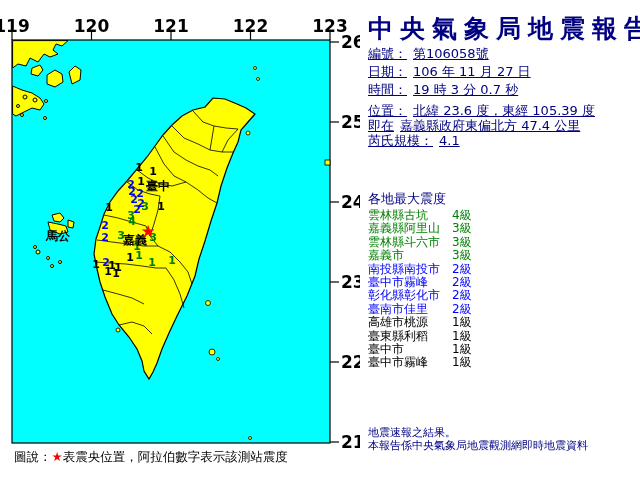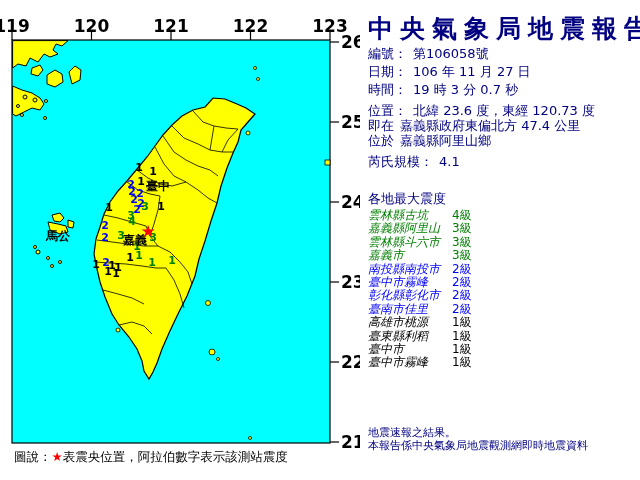--- a/index.html
+++ b/index.html
@@ -11,26 +11,26 @@
   
   #map-wrap{position:absolute;left:0;top:0;width:360px;height:400px;}
   svg text{user-select:none;}
   
   #panel{position:absolute;left:362px;top:0;width:278px;height:480px;color:#000080;}
   #report-title{
     position:absolute;left:6px;top:12px;
     font-size:25px;font-weight:bold;letter-spacing:7px;white-space:nowrap;
   }
   #info{position:absolute;left:6px;top:46px;font-size:13px;line-height:15px;white-space:nowrap;}
-  .info-line{white-space:nowrap;}
+  .info-line{white-space:nowrap;text-decoration:underline;}
   .info-line .lbl{margin-right:6px;}
   #intensity-heading{position:absolute;left:6px;top:190px;font-size:13px;}
   #intensity-table{position:absolute;left:6px;top:209px;font-size:12px;line-height:13.4px;}
   .int-row{white-space:nowrap;}
-  .int-row .loc{display:inline-block;width:84px;font-style:italic;}
+  .int-row .loc{display:inline-block;width:84px;}
   #note{position:absolute;left:6px;top:426px;font-size:11px;line-height:13px;color:#000080;}
   
   #legend-caption{
     position:absolute;left:14px;top:449px;font-size:12.5px;color:#000000;white-space:nowrap;
   }
   #legend-caption .star{color:#ff0000;}
 </style>
 </head>
 <body>
 
@@ -164,23 +164,22 @@
       </g>
   </svg>
 </div>
 
 <div id="panel">
   <div id="report-title">中央氣象局地震報告</div>
   <div id="info">
       <div class="info-line" style="margin-bottom: 3px;"><span class="lbl">編號：</span><span>第106058號</span></div>
       <div class="info-line" style="margin-bottom: 3px;"><span class="lbl">日期：</span><span>106 年 11 月 27 日</span></div>
       <div class="info-line" style="margin-bottom: 6px;"><span class="lbl">時間：</span><span>19 時 3 分 0.7 秒</span></div>
-      <div class="info-line" style="margin-bottom: 0px;"><span class="lbl">位置：</span><span>北緯 23.6 度，東經 120.73 度</span></div>
+      <div class="info-line" style="margin-bottom: 0px;"><span class="lbl">位置：</span><span>北緯 23.6 度，東經 105.39 度</span></div>
       <div class="info-line" style="margin-bottom: 0px;"><span class="lbl">即在</span><span>嘉義縣政府東偏北方 47.4 公里</span></div>
-      <div class="info-line" style="margin-bottom: 6px;"><span class="lbl">位於</span><span>嘉義縣阿里山鄉</span></div>
       <div class="info-line" style="margin-bottom: 0px;"><span class="lbl">芮氏規模：</span><span>4.1</span></div>
     </div>
   <div id="intensity-heading">各地最大震度</div>
   <div id="intensity-table">
       <div class="int-row" style="color: rgb(0, 128, 0);"><span class="loc">雲林縣古坑</span><span>4級</span></div>
       <div class="int-row" style="color: rgb(0, 128, 0);"><span class="loc">嘉義縣阿里山</span><span>3級</span></div>
       <div class="int-row" style="color: rgb(0, 128, 0);"><span class="loc">雲林縣斗六市</span><span>3級</span></div>
       <div class="int-row" style="color: rgb(0, 128, 0);"><span class="loc">嘉義市</span><span>3級</span></div>
       <div class="int-row" style="color: rgb(0, 0, 255);"><span class="loc">南投縣南投市</span><span>2級</span></div>
       <div class="int-row" style="color: rgb(0, 0, 255);"><span class="loc">臺中市霧峰</span><span>2級</span></div>

